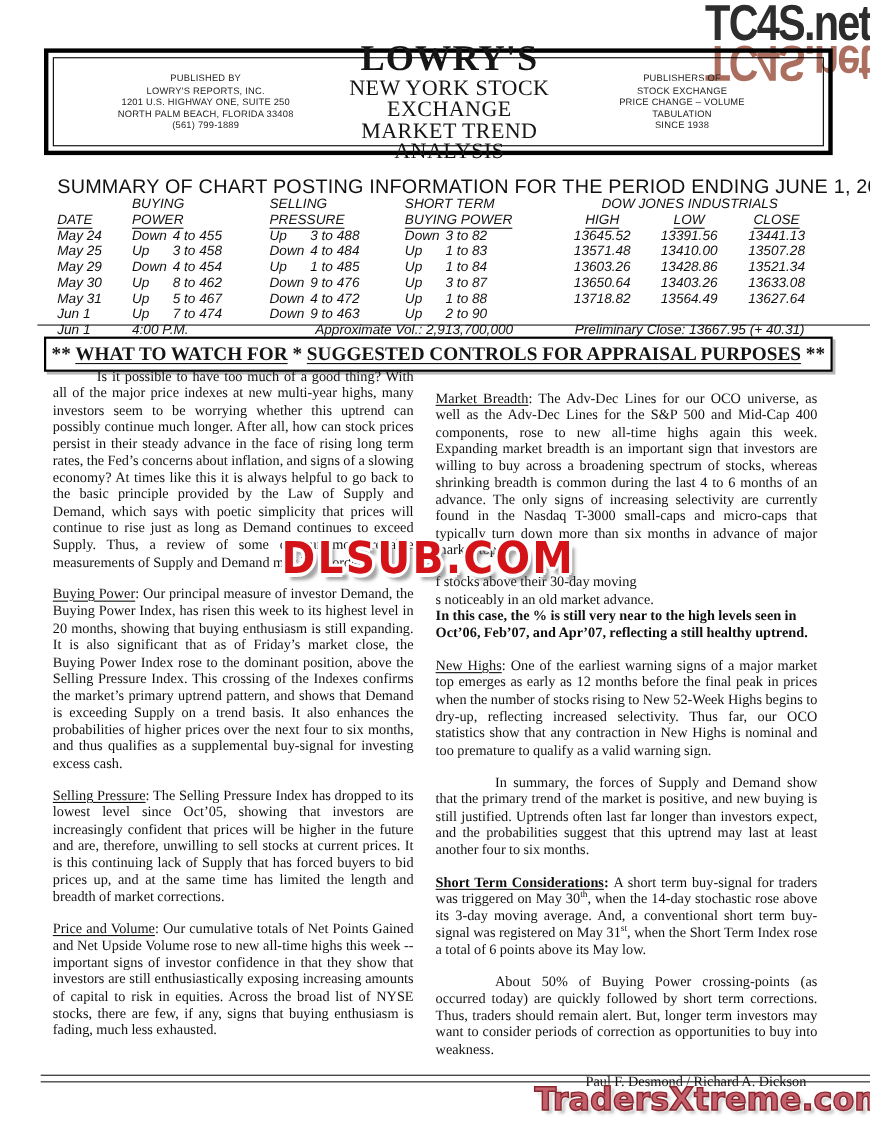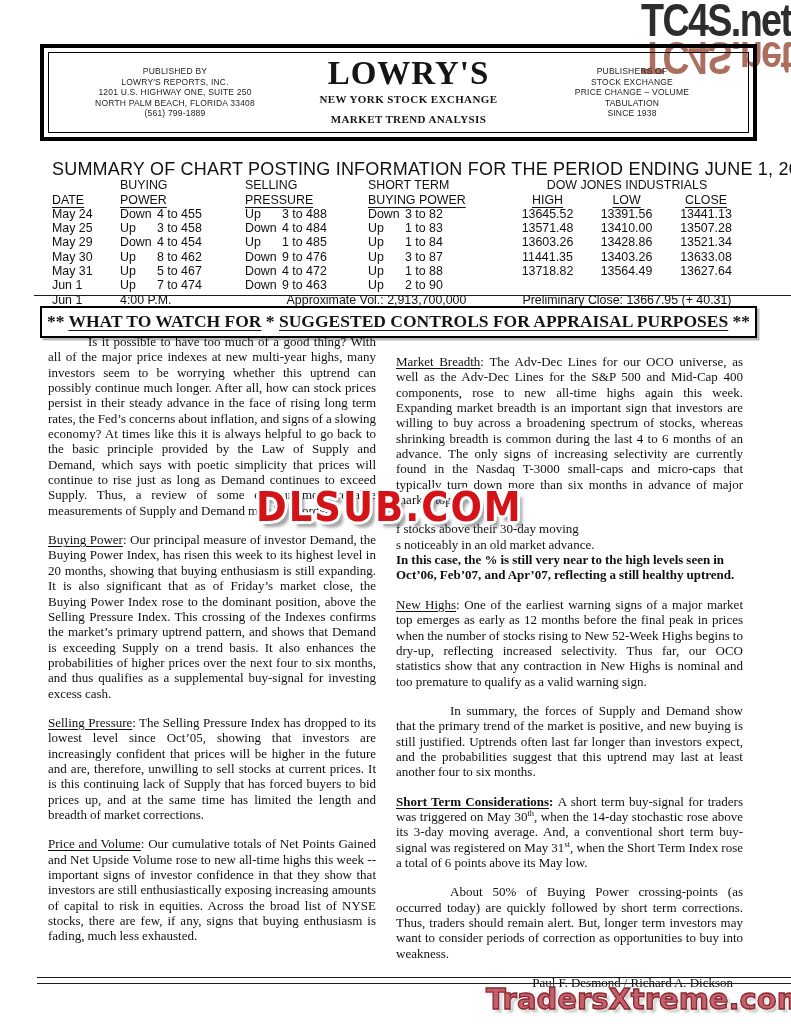--- a/index.html
+++ b/index.html
@@ -38,40 +38,40 @@
     pointer-events:none;
   }
 
   
   .masthead {
     position:absolute; left:40px; top:44px; width:717px; height:97px; z-index:3;
     border:4px solid #000; padding:4px; background:transparent;
   }
   .masthead-inner {
     border:1.5px solid #000; height:100%; display:flex; align-items:center;
-    justify-content:flex-start; padding:0 16px;
+    justify-content:flex-start; padding:0 28px;
   }
   .pub-block {
     font-family:"Liberation Sans", sans-serif; font-size:8.5px; line-height:10.5px;
     text-align:center; color:#222; letter-spacing:0.2px;
   }
   .pub-left { width:220px; }
   .pub-right { width:200px; }
   .center-block { flex:1; text-align:center; font-family:"Liberation Serif", serif; }
   .lowrys { font-size:33px; font-weight:bold; letter-spacing:1px; line-height:34px; }
-  .mast-sub { font-size:11px; font-weight:bold; letter-spacing:0.4px; line-height:19.5px; }
+  .mast-sub { font-size:20px; font-weight:normal; letter-spacing:0.4px; line-height:19.5px; }
 
   
   .summary {
     position:absolute; left:52px; top:162px; width:694px; z-index:1;
     font-family:"Liberation Sans", sans-serif; font-size:12.4px; line-height:14.3px;
     color:#111; white-space:nowrap;
   }
   .sum-title { text-align:center; font-size:18px; letter-spacing:0.2px; margin-bottom:2px; }
-  .trow { display:grid; grid-template-columns:68px 125px 123px 140px 79px 79px 80px; }
+  .trow { display:grid; grid-template-columns:68px 125px 123px 140px 79px 79px 80px;font-style:italic; }
   .c-center { text-align:center; }
   .dow-group { grid-column:5 / 8; text-align:center; }
   .span-mid { grid-column:3 / 5; text-align:center; }
   .span-dow { grid-column:5 / 8; text-align:center; }
   .u { text-decoration:underline; text-underline-offset:2.5px; }
   .dir { display:inline-block; width:37px; }
 
   
   .rule-top { position:absolute; left:34px; top:295px; width:757px; border-top:1.5px solid #1a1a1a; z-index:1; }
   .head-box {
@@ -185,21 +185,21 @@
     <div class="c-center">13603.26</div>
     <div class="c-center">13428.86</div>
     <div class="c-center">13521.34</div>
   </div>
 
   <div class="trow">
     <div>May 30</div>
     <div><span class="dir">Up</span><span>8 to 462</span></div>
     <div><span class="dir">Down</span><span>9 to 476</span></div>
     <div><span class="dir">Up</span><span>3 to 87</span></div>
-    <div class="c-center">11441.35</div>
+    <div class="c-center">13650.64</div>
     <div class="c-center">13403.26</div>
     <div class="c-center">13633.08</div>
   </div>
 
   <div class="trow">
     <div>May 31</div>
     <div><span class="dir">Up</span><span>5 to 467</span></div>
     <div><span class="dir">Down</span><span>4 to 472</span></div>
     <div><span class="dir">Up</span><span>1 to 88</span></div>
     <div class="c-center">13718.82</div>

